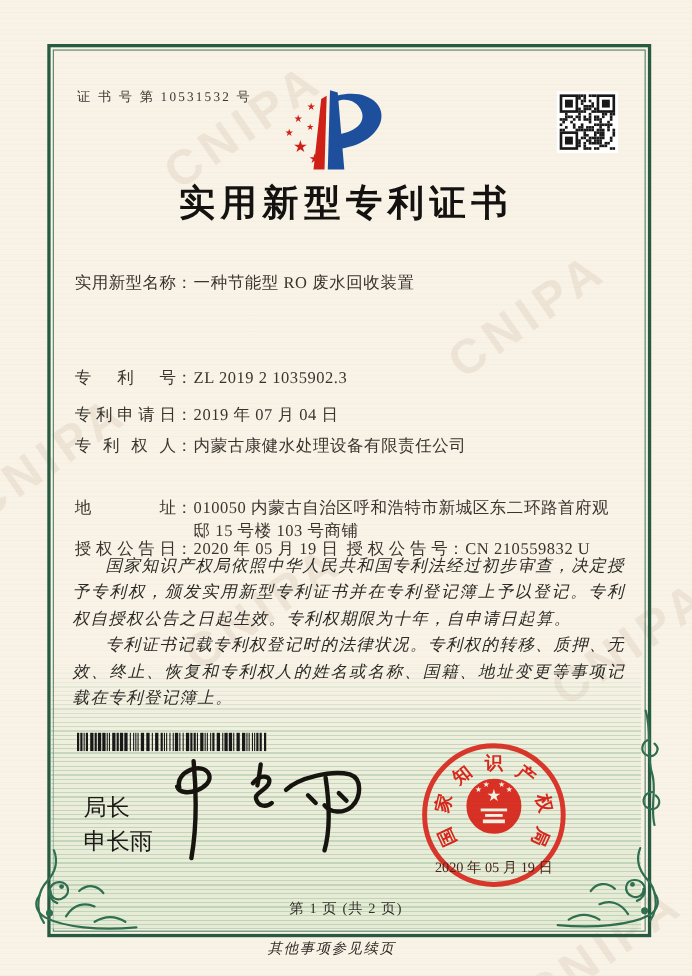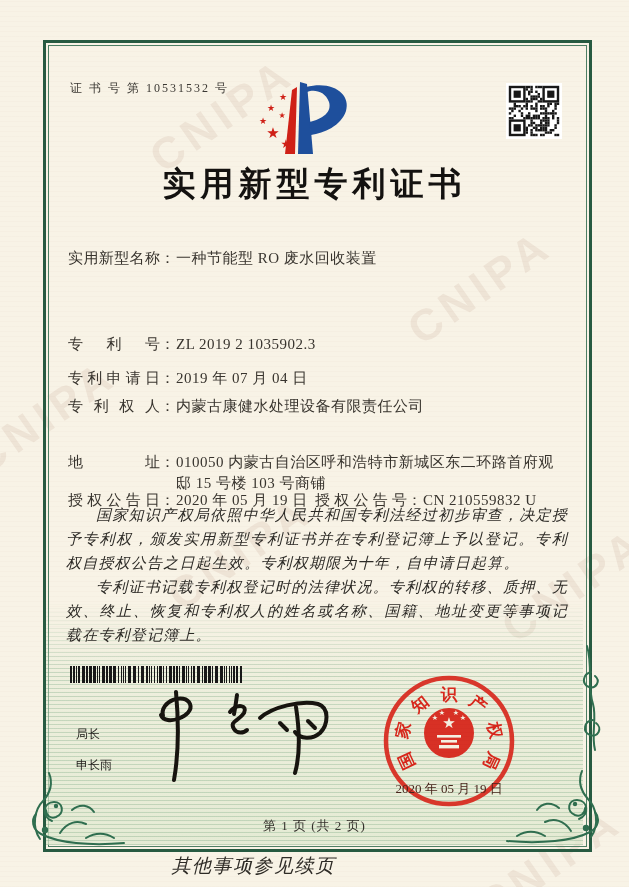--- a/index.html
+++ b/index.html
@@ -54,30 +54,30 @@
   .fvalue.wrap{width:392px;line-height:21px;}
   .grant-pair{position:absolute;left:247px;top:0;white-space:nowrap;}
   .paras{
     position:absolute;left:66px;top:503px;width:502px;
     font-style:italic;font-size:15px;line-height:24px;letter-spacing:1.2px;
     color:#2c2a26;text-align:justify;
   }
   .paras p{margin:0;text-indent:2em;}
   .barcode{position:absolute;left:70px;top:666px;width:176px;height:17px;}
   .director{position:absolute;left:76px;top:719px;font-family:"Liberation Sans","DejaVu Sans",sans-serif;
-    font-size:12px;color:#1d1b18;line-height:31px;}
+    font-size:21px;color:#1d1b18;line-height:31px;}
   .signature{position:absolute;left:133px;top:680px;width:212px;height:108px;}
   .seal{position:absolute;left:379px;top:671px;width:140px;height:140px;}
   .page-info{
     position:absolute;left:0;top:817px;width:629px;text-align:center;
     font-size:13px;letter-spacing:1px;color:#33302b;
   }
   .footer-note{
     position:absolute;left:0;top:853px;width:507px;text-align:center;
-    font-style:italic;font-size:19px;letter-spacing:1.5px;color:#2e2b26;
+    font-style:italic;font-size:13px;letter-spacing:1.5px;color:#2e2b26;padding-left:48px;
   }
   .ornament{position:absolute;z-index:2;}
   .orn-left{left:28px;top:746px;width:100px;height:102px;}
   .orn-right{left:503px;top:642px;width:100px;height:206px;}
 </style>
 </head>
 <body>
 
 <div class="page">
 

